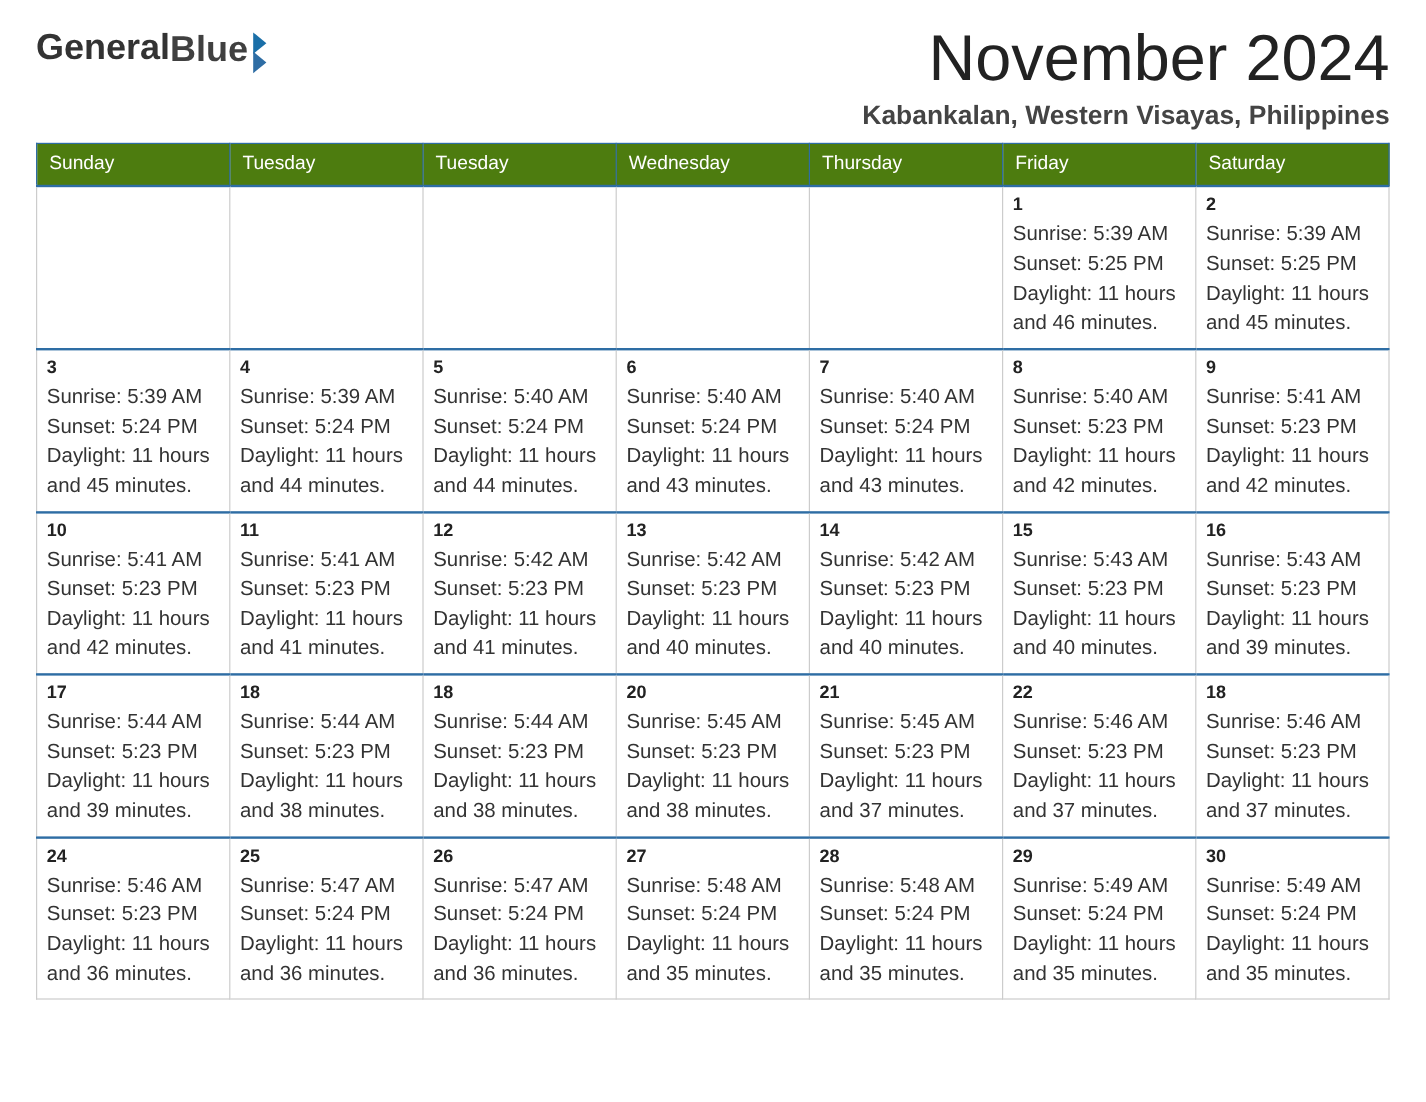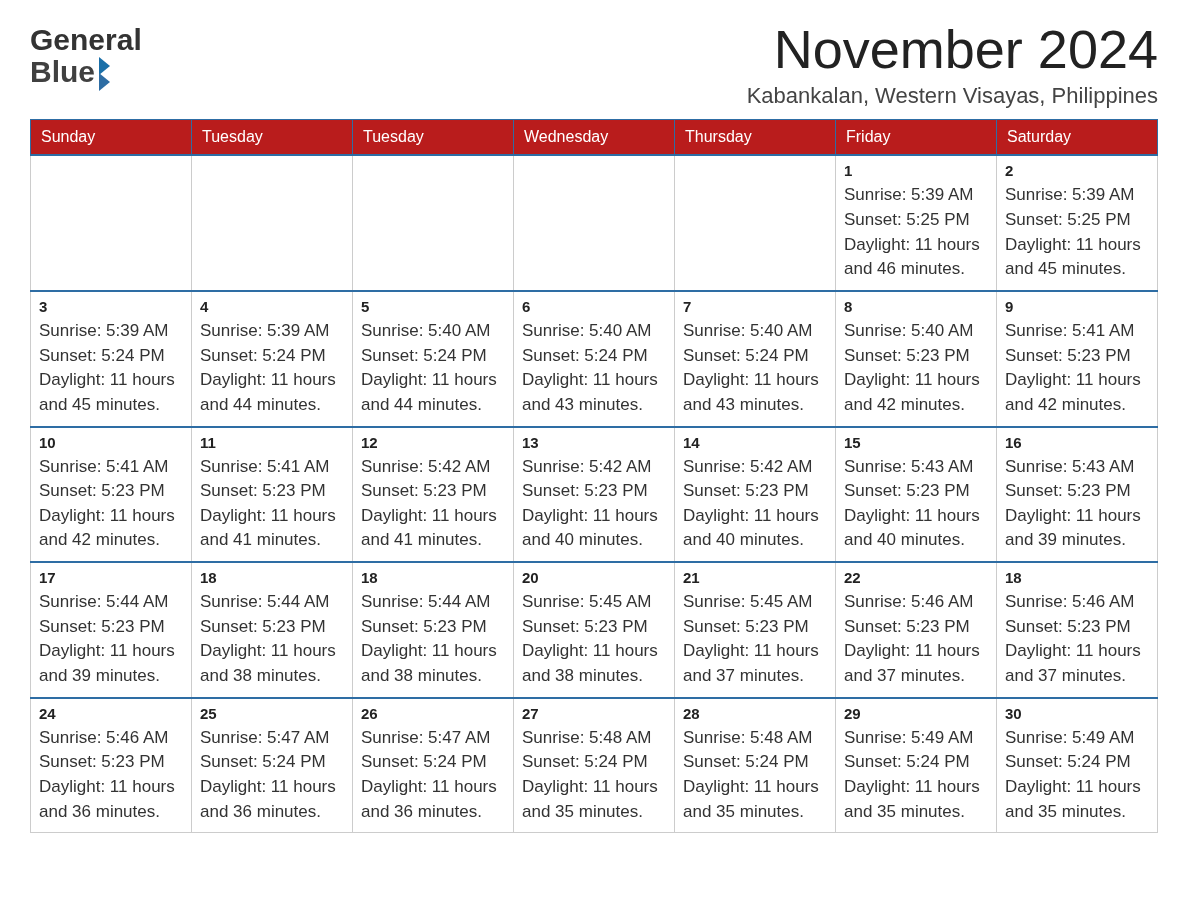--- a/index.html
+++ b/index.html
@@ -31,32 +31,32 @@
     }
     .month-title {
       font-size: 54px;
       font-weight: 300;
       color: #222;
       line-height: 1.1;
     }
     .location-title {
       font-size: 22px;
       color: #444;
-      font-weight: normal;
+      font-weight: bold;
       margin-top: 4px;
     }
 
     
     .calendar {
       width: 100%;
       border-collapse: collapse;
       margin-top: 10px;
     }
     .calendar th {
-      background-color: #b91c1c;
+      background-color: #4d7c0f;
       color: #fff;
       font-size: 16px;
       font-weight: normal;
       padding: 8px 10px;
       text-align: left;
       border: 1px solid #2e6da4;
     }
     .calendar td {
       width: 14.28%;
       vertical-align: top;
@@ -89,21 +89,20 @@
     }
 
     
     .logo-row {
       display: flex;
       align-items: center;
       gap: 0;
     }
     .logo-text-col {
       display: flex;
-      flex-direction: column;
     }
     .logo-line1 {
       font-size: 30px;
       font-weight: bold;
       color: #333;
       line-height: 1;
     }
     .logo-line2 {
       font-size: 30px;
       font-weight: bold;

